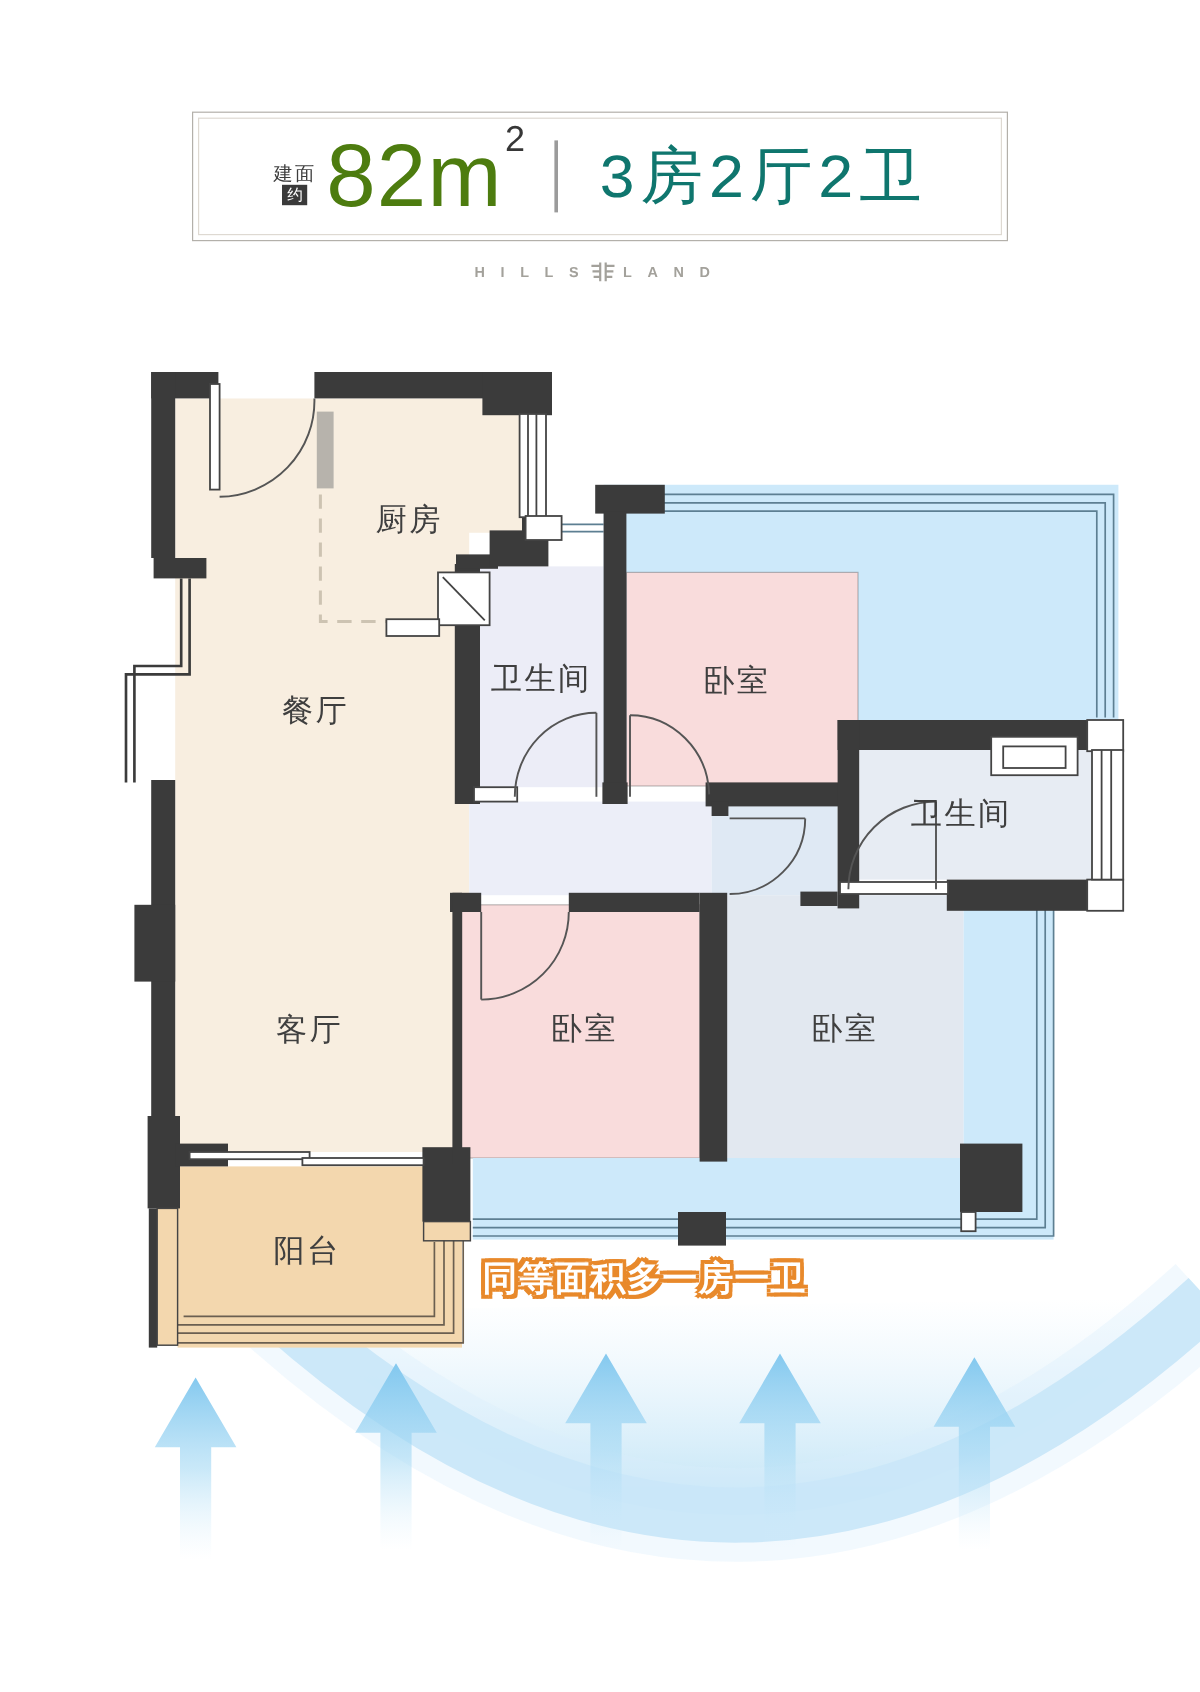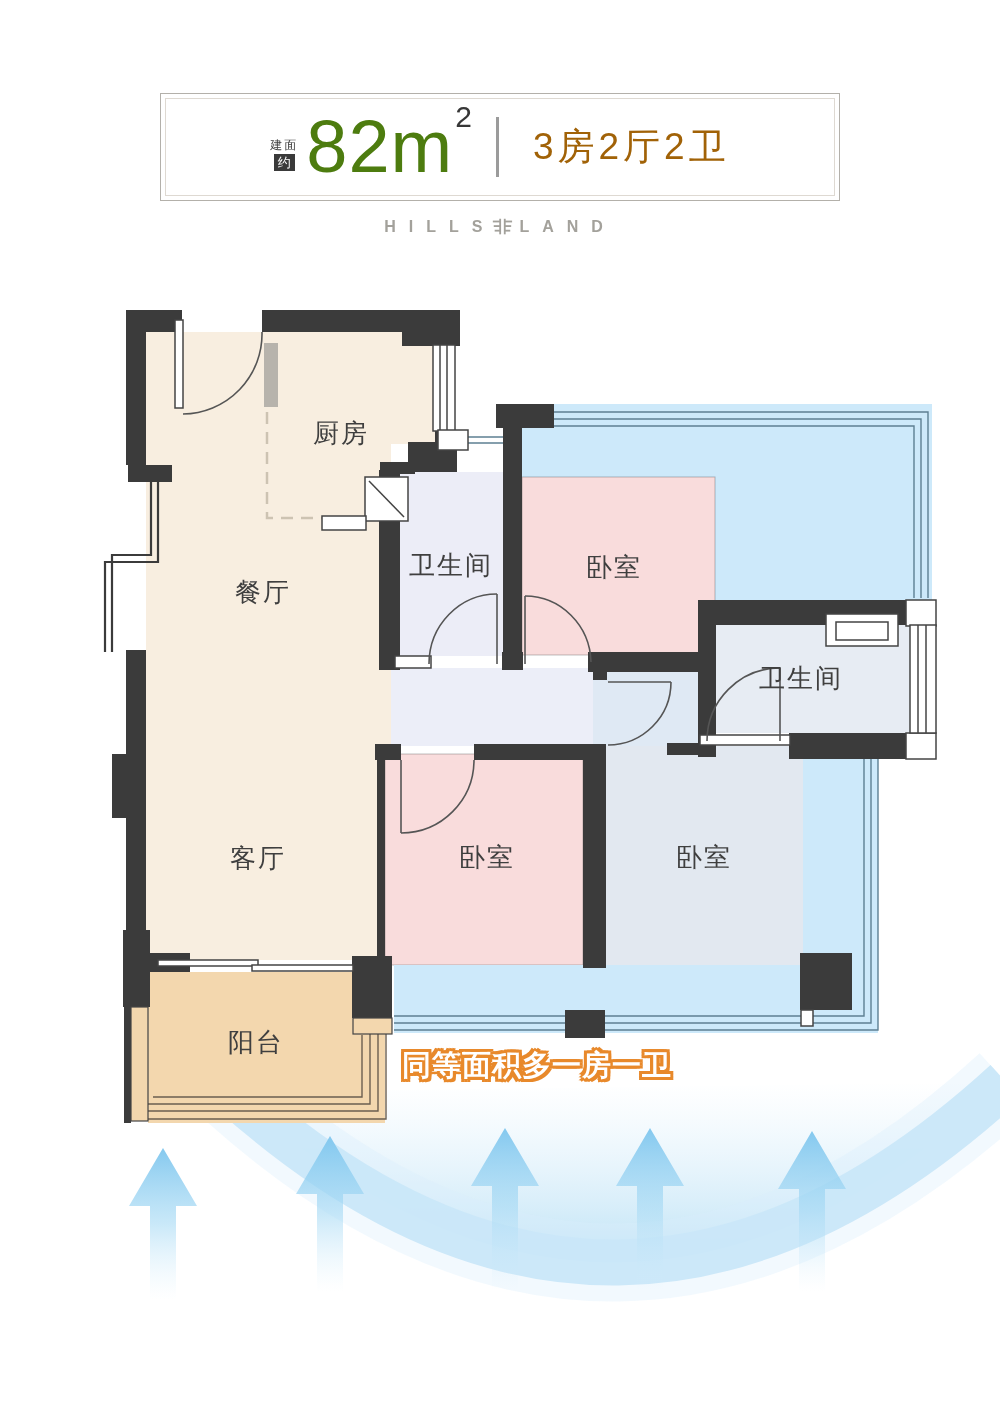--- a/index.html
+++ b/index.html
@@ -11,30 +11,30 @@
   
   .header-box{
     position:absolute;left:160px;top:93px;width:680px;height:108px;
     border:1px solid #b3b0aa;background:#fff;box-sizing:border-box;
   }
   .header-inner{
     position:absolute;inset:4px;border:1px solid #ded9d2;
     display:flex;align-items:center;justify-content:center;
   }
   .area-badge{display:flex;flex-direction:column;align-items:center;margin:14px 8px 0 0;}
-  .area-badge .b1{font-size:12px;color:#3d3d3d;letter-spacing:2px;line-height:15px;}
+  .area-badge .b1{font-size:16px;color:#3d3d3d;letter-spacing:2px;line-height:15px;}
   .area-badge .b2{font-size:13px;color:#fff;background:#3a3a3a;padding:0 4px;line-height:17px;margin-top:1px;}
   .area-num{font-size:74px;color:#4d7c0f;letter-spacing:1px;line-height:1;}
   .area-sup{font-size:30px;color:#373737;position:relative;top:-30px;left:2px;}
   .header-divider{width:3px;height:60px;background:#9b9b9b;margin:0 34px 0 26px;}
-  .spec-text{font-size:37px;color:#a16207;letter-spacing:4px;}
+  .spec-text{font-size:52px;color:#0f766e;letter-spacing:4px;font-family:Liberation Mono, monospace;}
   .brand-row{
     position:absolute;left:0;top:216px;width:100%;
     display:flex;align-items:center;justify-content:center;
-    color:#a3a19b;font-size:16px;font-weight:600;letter-spacing:13px;
+    color:#a3a19b;font-size:12px;font-weight:600;letter-spacing:13px;
   }
   .brand-logo{margin:0 6px 0 -4px;flex:0 0 auto;}
   
   .deco-svg{position:absolute;left:0;top:0;z-index:1;}
   .plan-svg{position:absolute;left:0;top:0;z-index:2;}
   .room-label{font:26px "Liberation Sans","DejaVu Sans",sans-serif;fill:#3f3f3f;letter-spacing:2px;}
   
   .note{position:absolute;z-index:3;font-size:29px;font-weight:800;letter-spacing:1px;white-space:nowrap;text-align:right;}
   .note-upgrade{
     left:402px;top:1046px;color:#ffffff;

